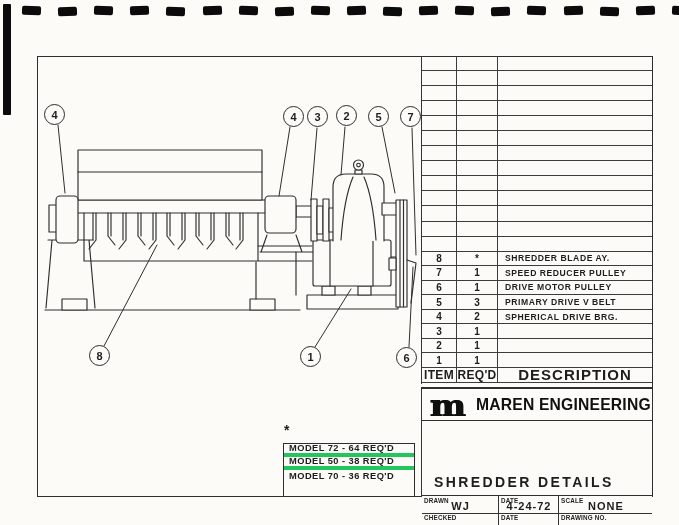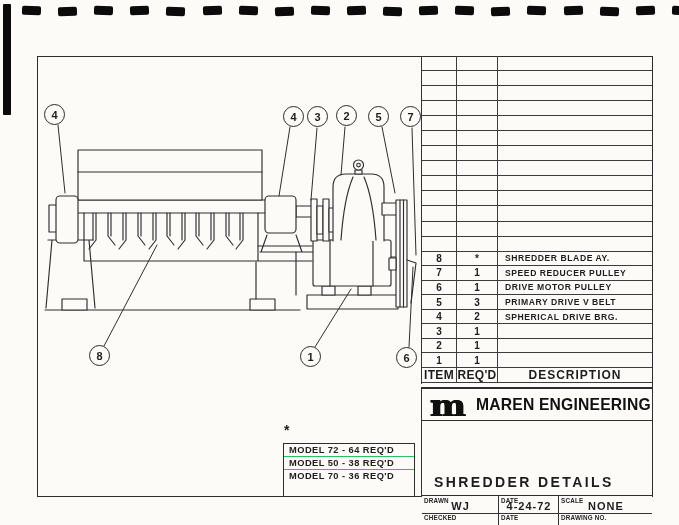--- a/index.html
+++ b/index.html
@@ -23,21 +23,21 @@
   }
   
   .parts-table { position:absolute; left:421px; top:56px; width:231px; height:328px; border-left:1.4px solid #333; }
   .pt-row { display:flex; height:14.56px; border-bottom:1px solid #3c3c3c; }
   .pt-empty .pt-row { height:15.05px; }
   .cell { height:100%; display:flex; align-items:center; justify-content:center; overflow:hidden; }
   .c-item { width:35px; border-right:1.2px solid #3c3c3c; font-size:10px; font-weight:600; }
   .c-reqd { width:41px; border-right:1.2px solid #3c3c3c; font-size:10px; font-weight:600; }
   .c-desc { flex:1; justify-content:flex-start; padding-left:7px; font-size:8.6px; letter-spacing:0.55px; font-weight:600; white-space:nowrap; }
   .pt-header .c-item, .pt-header .c-reqd { font-size:12px; letter-spacing:0.3px; }
-  .pt-header .c-desc { justify-content:center; padding-left:0; font-size:12px; letter-spacing:1px; }
+  .pt-header .c-desc { justify-content:center; padding-left:0; font-size:15px; letter-spacing:1px; }
   
   .title-block { position:absolute; left:421px; top:387px; width:231px; height:110px; border-left:1.4px solid #333; border-top:2px solid #2e2e2e; background:#fcfbf7; }
   .tb-company { height:32px; border-bottom:1.6px solid #2e2e2e; display:flex; align-items:center; padding-left:8px; }
   .tb-logo { display:inline-block; font-family:"DejaVu Serif", serif; font-weight:700; font-size:34px; line-height:26px; color:#101010; transform:scaleY(0.9); margin-right:10px; text-shadow:0.7px 0 #101010, -0.7px 0 #101010; }
   .tb-company-name { display:inline-block; font-weight:700; font-size:16.5px; letter-spacing:0.2px; color:#111; transform:scaleX(0.95); transform-origin:left center; white-space:nowrap; }
   .tb-title { height:28px; border-bottom:1.4px solid #2e2e2e; display:flex; align-items:center; padding-left:12px; font-size:14px; letter-spacing:2.4px; font-weight:600;margin-top:47px; }
   .tb-info { display:flex; height:17.5px; border-bottom:1.2px solid #333; }
   .tb-cell { position:relative; height:100%; border-right:1.2px solid #333; }
   .tb-cell:last-child { border-right:none; }
   .w1 { width:77px; } .w2 { width:60px; } .w3 { flex:1; }
@@ -45,21 +45,21 @@
   .tb-value { position:absolute; left:1px; right:0; top:4px; text-align:center; font-size:11px; letter-spacing:1px; font-weight:600; }
   .tb-bottom { display:flex; height:32px; }
   .tb-bottom-left { width:137px; border-right:1.2px solid #333; display:flex; flex-direction:column; }
   .tb-row4 { display:flex; height:17px; border-bottom:1.2px solid #333; }
   .tb-row4 .tb-cell { height:100%; }
   .tb-strip { flex:1; }
   .tb-dno { flex:1; position:relative; }
   
   .model-note { position:absolute; left:284px; top:422px; font-size:14px; font-weight:700; }
   .model-table { position:absolute; left:283px; top:443px; width:132px; height:54px; border:1.5px solid #2e2e2e; background:#fcfbf7; }
-  .mt-row { height:12.75px; border-bottom:1px solid #22c55e; display:flex; align-items:center; padding-left:5px; font-size:9.3px; letter-spacing:0.45px; font-weight:600; white-space:nowrap; }
+  .mt-row { height:12.75px; border-bottom:4px solid #22c55e; display:flex; align-items:center; padding-left:5px; font-size:9.3px; letter-spacing:0.45px; font-weight:600; white-space:nowrap; }
   .mt-row:last-child { border-bottom:none; }
 </style>
 </head>
 <body>
 
 <div class="page">
 
   <div>
       <div class="bmark" style="left: 22px; top: 6px; transform: rotate(2deg);"></div>
       <div class="bmark" style="left: 58.1px; top: 7px; transform: rotate(-2deg);"></div>

